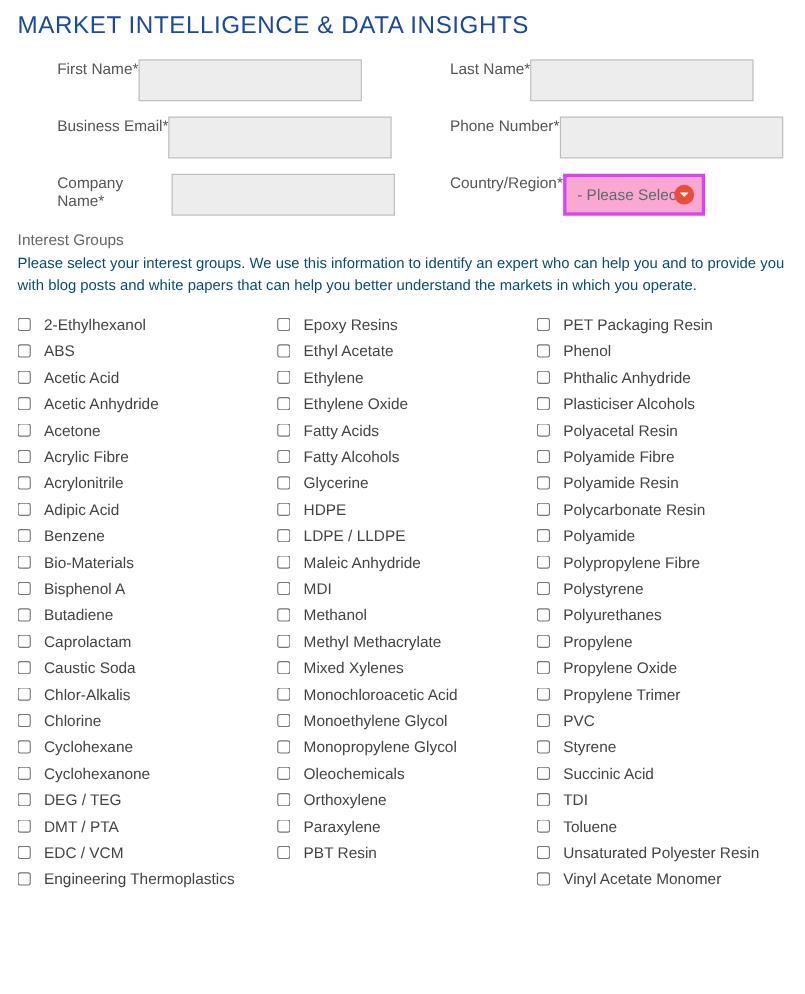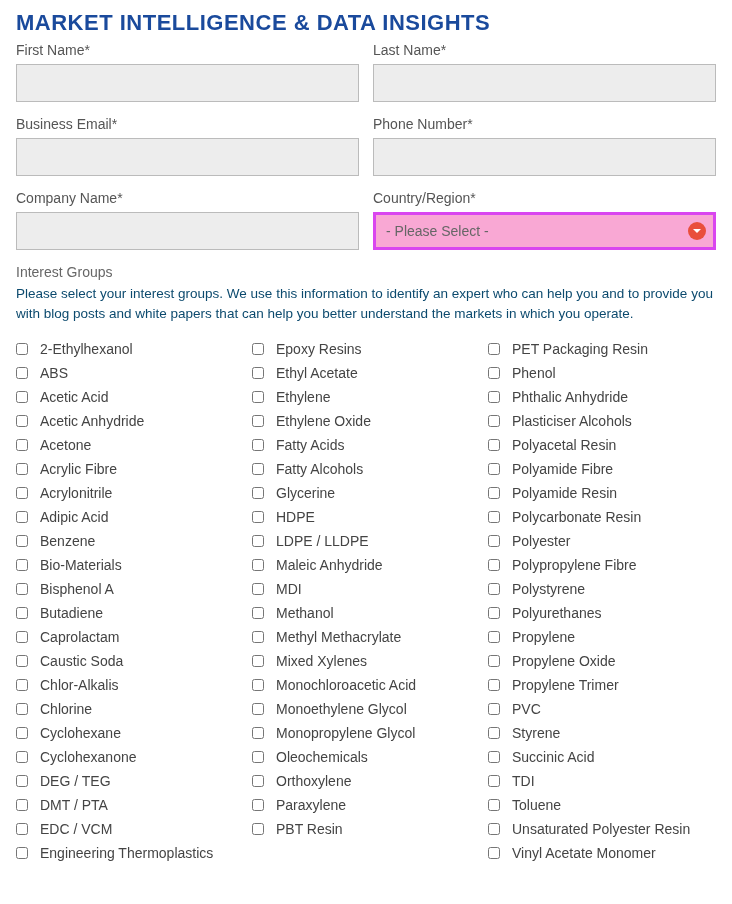--- a/index.html
+++ b/index.html
@@ -10,33 +10,34 @@
     body {
       font-family: "Helvetica Neue", Arial, sans-serif;
       background: #ffffff;
       padding: 10px 16px 20px 16px;
       width: 732px;
       color: #333;
     }
     h1.page-title {
       color: #1a4a9c;
       font-size: 22px;
-      font-weight: 700;
+      font-weight: 400;
       letter-spacing: 0.5px;
-      margin-bottom: 6px;
+      margin-bottom: 18px;
     }
     .form-row {
       display: flex;
       gap: 14px;
       margin-bottom: 14px;
     }
     .form-col {
       flex: 1;
       display: flex;
-      flex-direction: column;
+      flex-direction: row;
+      margin-left: 36px;
     }
     .field-label {
       font-size: 14px;
       color: #555;
       margin-bottom: 6px;
       font-weight: 400;
     }
     .text-input {
       height: 38px;
       border: 1px solid #bbb;
@@ -368,21 +369,21 @@
       <label class="checkbox-item">
         <input type="checkbox" style="">
         <span>Polyamide Resin</span>
       </label>
       <label class="checkbox-item">
         <input type="checkbox" style="">
         <span>Polycarbonate Resin</span>
       </label>
       <label class="checkbox-item">
         <input type="checkbox" style="">
-        <span>Polyester</span>
+        <span>Polyamide</span>
       </label>
       <label class="checkbox-item">
         <input type="checkbox" style="">
         <span>Polypropylene Fibre</span>
       </label>
       <label class="checkbox-item">
         <input type="checkbox" style="">
         <span>Polystyrene</span>
       </label>
       <label class="checkbox-item">

